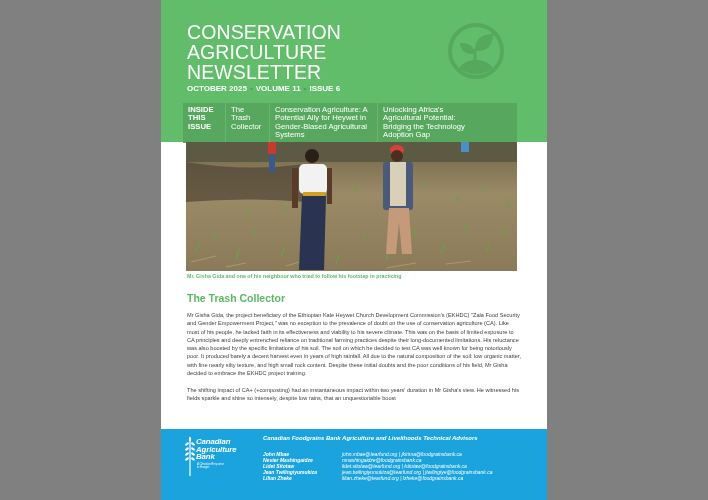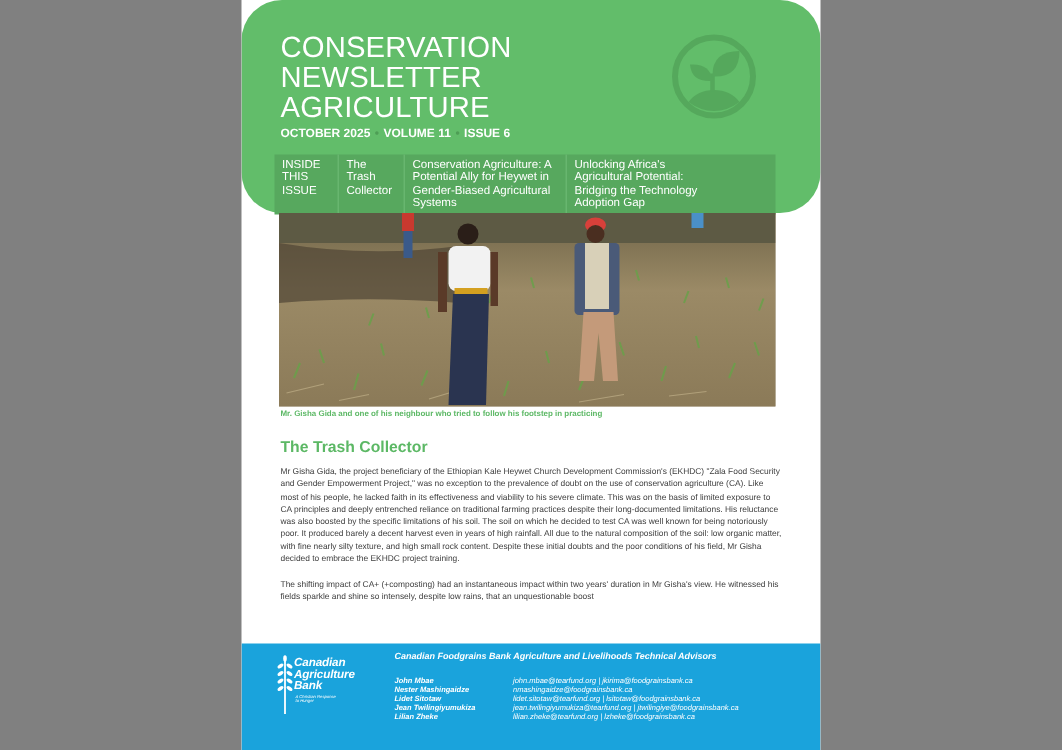--- a/index.html
+++ b/index.html
@@ -6,21 +6,20 @@
   html, body { width: 708px; height: 500px; overflow: hidden; background: #808080; }
   body { font-family: "Liberation Sans", sans-serif; position: relative; }
 
   .page {
     position: absolute; left: 161px; top: 0; width: 386px; height: 500px;
     background: #ffffff; overflow: hidden;
   }
   .masthead {
     position: absolute; left: 0; top: 0; width: 386px; height: 142px;
     background: #62bd6a;
-    border-radius: 27px;
   }
   .title {
     position: absolute; left: 26px; top: 22px; color: #ffffff;
     font-size: 19.5px; line-height: 20px; letter-spacing: 0.1px;
     font-family: "Liberation Sans", sans-serif;
   }
   .issue-line {
     position: absolute; left: 26px; top: 84px; color: #ffffff;
     font-size: 8px; font-weight: bold; letter-spacing: 0;
   }
@@ -30,21 +29,21 @@
 
   .toc {
     position: absolute; left: 22px; top: 103px; width: 334px; height: 40px;
     background: #57a85e; display: flex;
   }
   .toc-cell {
     color: #ffffff; font-size: 7.7px; line-height: 8.4px; padding: 3px 4px 0 5px;
     border-right: 1px solid #68b66f;
   }
   .toc-cell:last-child { border-right: none; }
-  .toc-cell.head { font-weight: normal; width: 43px; }
+  .toc-cell.head { font-weight: bold; width: 43px; }
   .toc-cell.c1 { width: 44px; }
   .toc-cell.c2 { width: 108px; }
   .toc-cell.c3 { width: 100px; }
   .toc-cell.c4 { width: 43px; }
 
   .photo {
     position: absolute; left: 25px; top: 142px; width: 331px; height: 129px;
     overflow: hidden; background: #8a7a5a;
   }
   .caption {
@@ -86,22 +85,22 @@
   .advisor-email { white-space: nowrap; }
 </style>
 </head>
 <body>
 
 <div class="page">
 
   <div class="masthead">
     <div class="title">
       <div>CONSERVATION</div>
+      <div>AGRICULTURE</div>
       <div>NEWSLETTER</div>
-      <div>AGRICULTURE</div>
     </div>
     <div class="issue-line">
       <span>OCTOBER 2025</span><span class="dot">•</span><span>VOLUME 11</span><span class="dot">•</span><span>ISSUE 6</span>
     </div>
 
     <svg class="logo-mark" viewBox="0 0 58 58">
       <circle cx="29" cy="29" r="26" fill="none" stroke="#55a85c" stroke-width="4"></circle>
       <path d="M12 46 Q18 38 29 38 Q40 38 46 46 Q38 52 29 52 Q20 52 12 46 Z" fill="#55a85c"></path>
       <path d="M28 39 L28 27" stroke="#55a85c" stroke-width="3" fill="none"></path>
       <path d="M28 28 Q28 12 46 12 Q46 30 28 29 Z" fill="#55a85c"></path>

